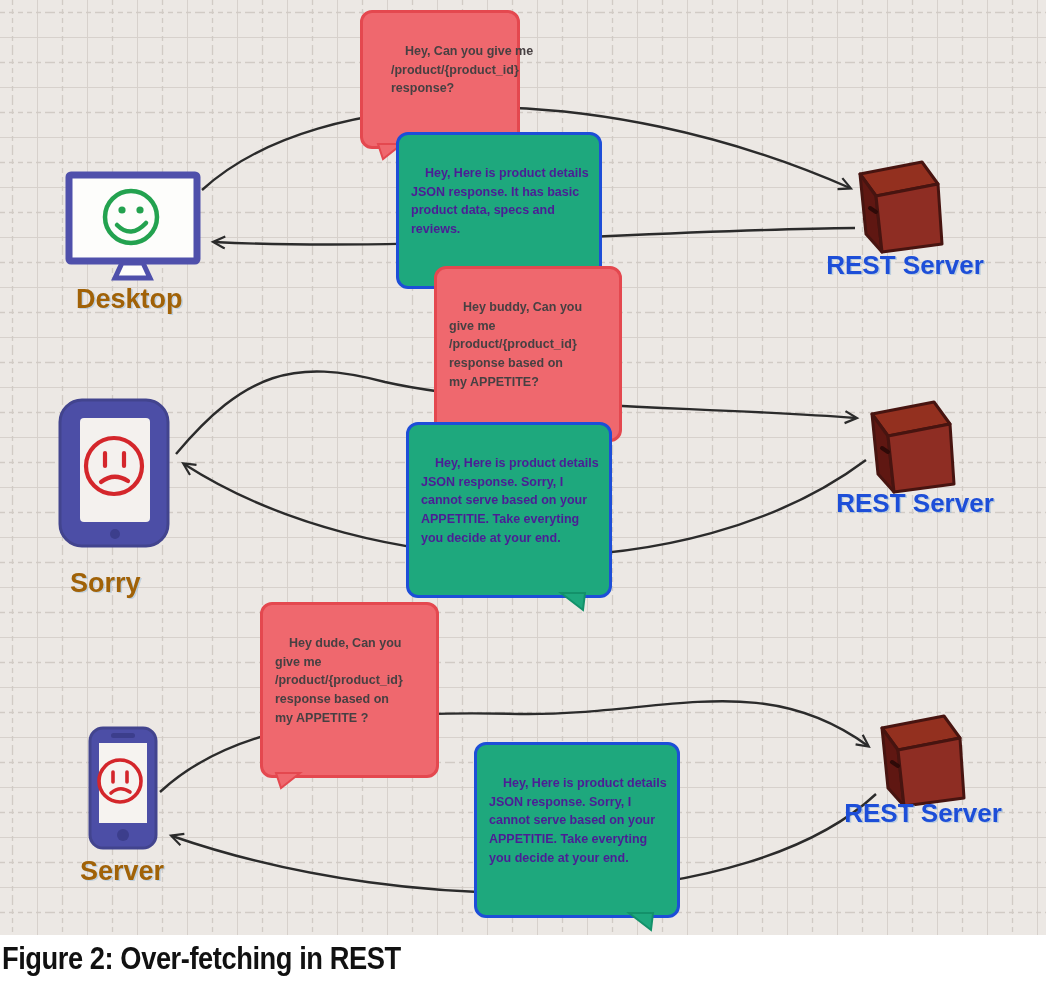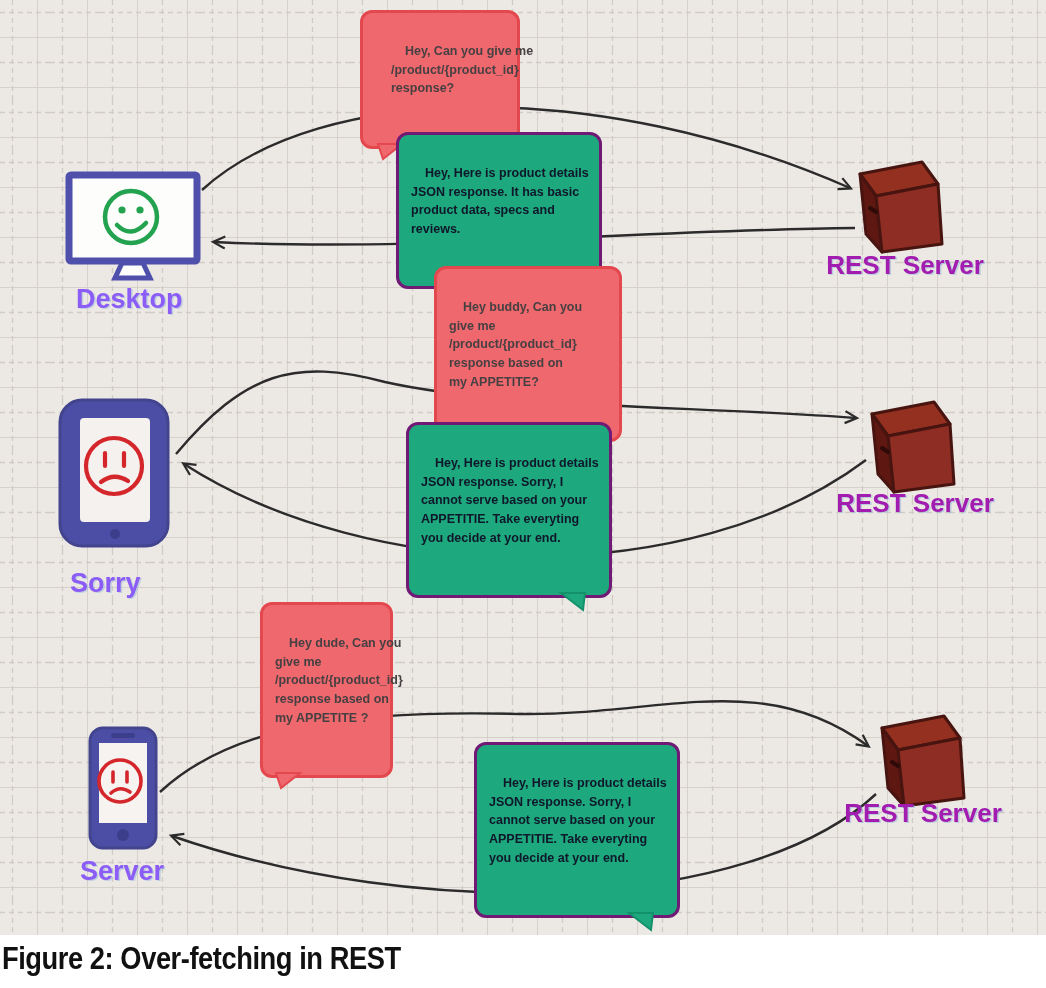--- a/index.html
+++ b/index.html
@@ -2,26 +2,26 @@
 <html><head>
 <meta charset="utf-8">
 <style>
   html,body{margin:0;padding:0;}
   body{width:1046px;height:988px;position:relative;font-family:"Liberation Sans",sans-serif;background:#ffffff;overflow:hidden;}
   .canvas{position:absolute;left:0;top:0;width:1046px;height:935px;overflow:hidden;}
   .grid-bg{position:absolute;left:0;top:0;}
   .arrow-layer{position:absolute;left:0;top:0;z-index:2;}
   .bubble{position:absolute;z-index:3;border-radius:12px;padding:10px 12px;font-weight:bold;font-size:12.5px;line-height:1.5;white-space:pre;box-sizing:border-box;}
   .bubble.req{background:#ef686e;border:3px solid #e4484f;color:#474042;}
-  .bubble.res{background:#1ea87d;border:3px solid #701a75;color:#0f172a;}
+  .bubble.res{background:#1ea87d;border:3px solid #1d4ed8;color:#4c1d95;}
   .tail{position:absolute;z-index:2;}
   .device{position:absolute;z-index:3;}
-  .dev-label{position:absolute;z-index:3;font-weight:bold;font-size:27px;color:#8b5cf6;letter-spacing:0px;text-shadow:1.5px 1px 0 rgba(140,180,215,0.45);}
+  .dev-label{position:absolute;z-index:3;font-weight:bold;font-size:27px;color:#a16207;letter-spacing:0px;text-shadow:1.5px 1px 0 rgba(140,180,215,0.45);}
   .server{position:absolute;z-index:3;}
-  .server-label{position:absolute;z-index:3;font-weight:bold;font-size:26px;color:#a21caf;width:190px;text-align:center;text-shadow:1.5px 1px 0 rgba(140,180,215,0.5);}
+  .server-label{position:absolute;z-index:3;font-weight:bold;font-size:26px;color:#1d4ed8;width:190px;text-align:center;text-shadow:1.5px 1px 0 rgba(140,180,215,0.5);}
   .caption-bar{position:absolute;left:0;top:935px;width:1046px;height:53px;background:#ffffff;z-index:4;}
   .caption-text{position:absolute;left:2px;top:6px;font-weight:bold;font-size:31px;color:#111;transform:scaleX(0.88);transform-origin:left center;letter-spacing:-0.5px;white-space:nowrap;}
 </style>
 </head>
 <body>
 
 <div class="canvas">
 
   <svg class="grid-bg" width="1046" height="935">
     <defs>
@@ -119,21 +119,21 @@
   <div class="dev-label" style="left:70px;top:568px;">Sorry</div>
 
   <svg class="server" style="left:862px;top:392px;" width="104" height="104">
     <polygon points="10,22 72,10 88,32 26,44" fill="#93301f" stroke="#471410" stroke-width="3" stroke-linejoin="round"></polygon>
     <polygon points="10,22 26,44 32,100 16,82" fill="#5f1712" stroke="#471410" stroke-width="3" stroke-linejoin="round"></polygon>
     <polygon points="26,44 88,32 92,92 32,100" fill="#8e2d23" stroke="#471410" stroke-width="3" stroke-linejoin="round"></polygon>
     <line x1="20" y1="56" x2="26" y2="60" stroke="#2e0a08" stroke-width="4" stroke-linecap="round"></line>
   </svg>
   <div class="server-label" style="left:820px;top:488px;">REST Server</div>
 
-  <div class="bubble req" style="left:260px;top:602px;width:133px;">
+  <div class="bubble req" style="left:260px;top:602px;width:179px;">
     <span>Hey dude, Can you
 give me
 /product/{product_id}
 response based on
 my APPETITE ?</span>
     <svg class="tail" style="left:10px;top:100%;margin-top:-3px;" width="32" height="18">
       <polygon points="3,1 27,1 8,16" fill="#ef686e" stroke="#e4484f" stroke-width="2"></polygon>
     </svg>
   </div>
 

